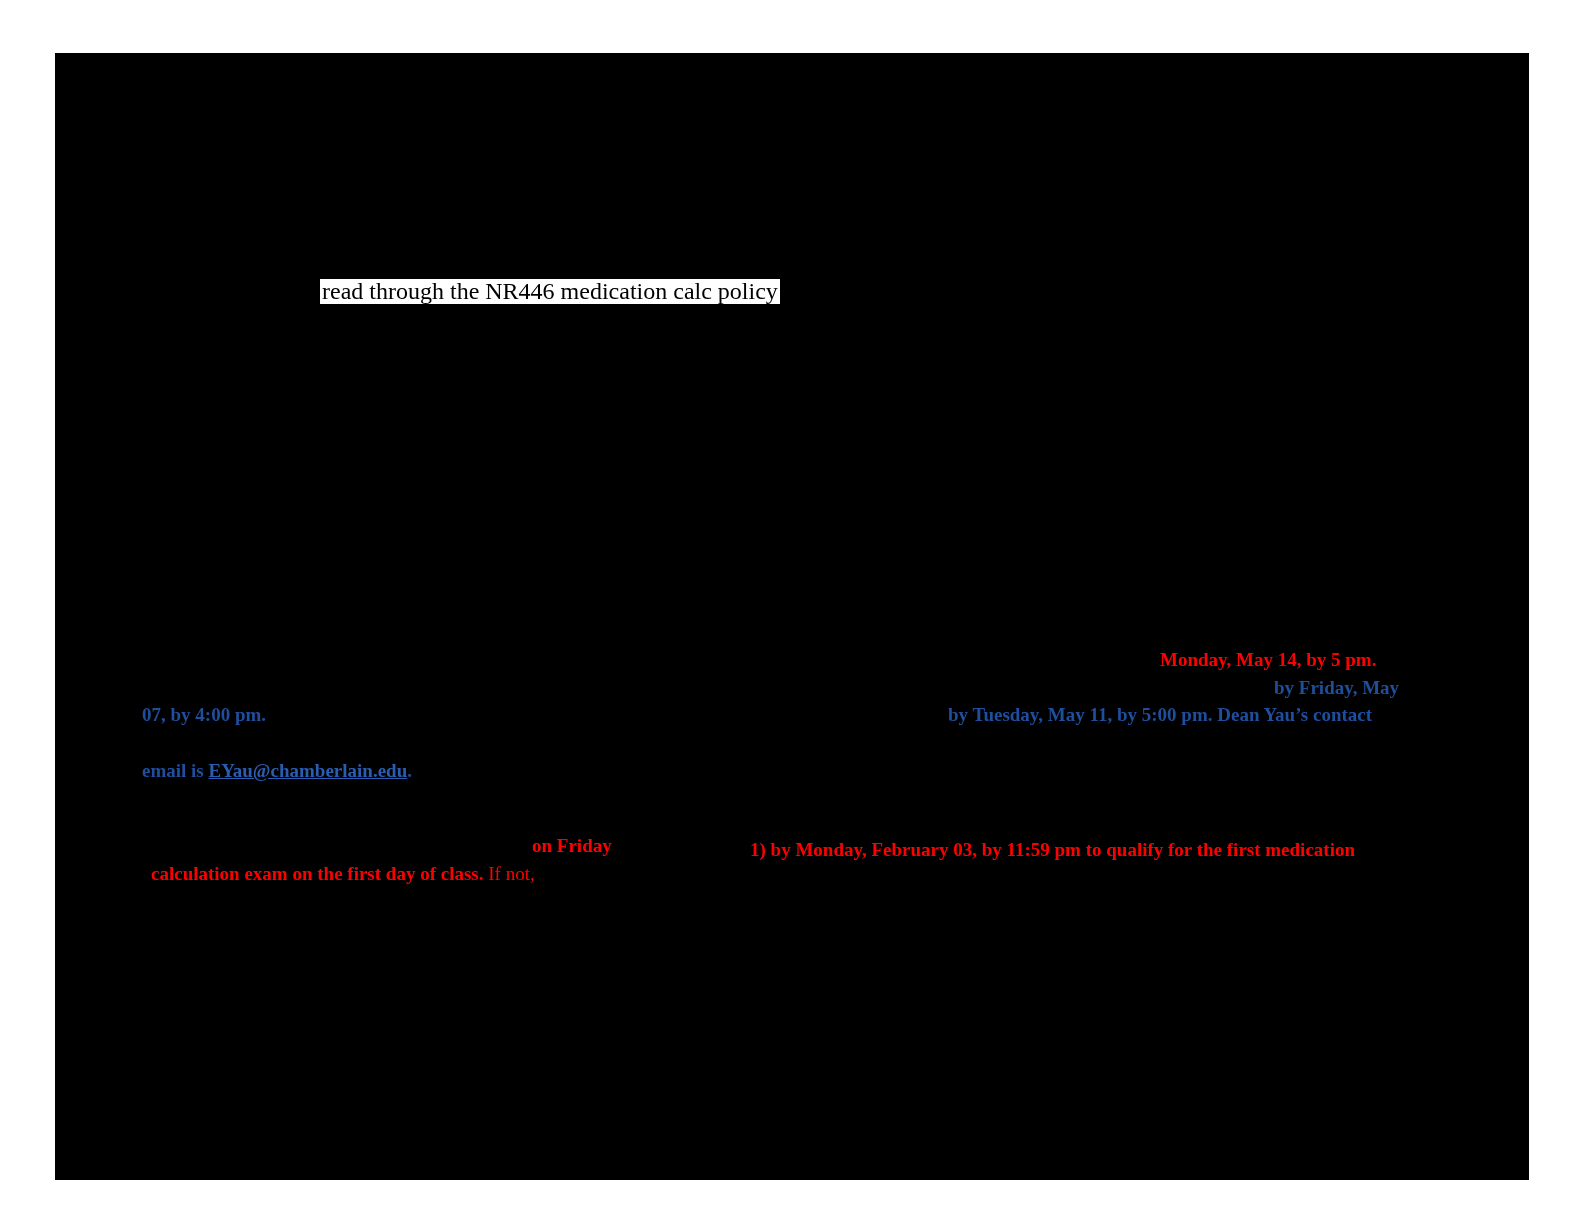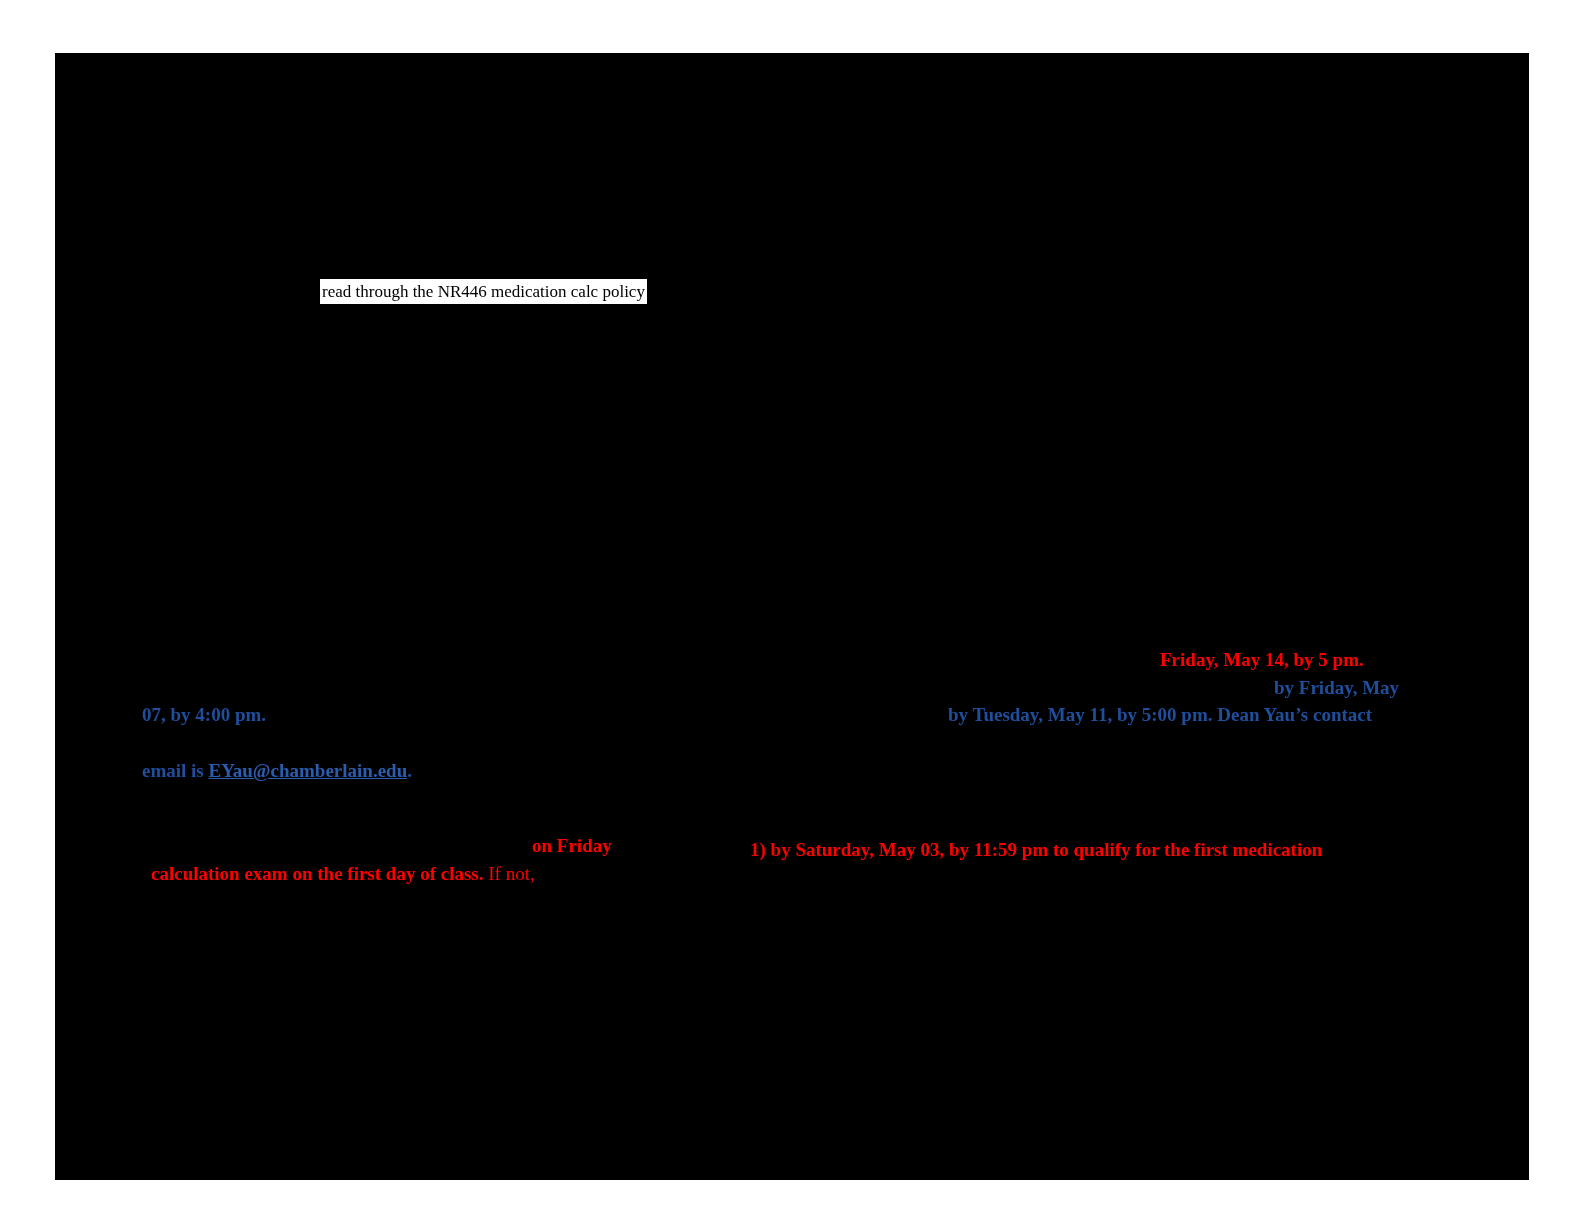--- a/index.html
+++ b/index.html
@@ -23,21 +23,21 @@
     width: 1474px;
     height: 1127px;
     background: #000000;
   }
   
   .highlight-line {
     position: absolute;
     background: #ffffff;
     color: #000000;
     font-family: "Liberation Serif", serif;
-    font-size: 17px;
+    font-size: 24px;
     line-height: 23px;
     white-space: nowrap;
     padding: 1px 2px;
   }
   .txt {
     position: absolute;
     white-space: nowrap;
     font-family: "Liberation Serif", serif;
   }
   .red-bold {
@@ -70,34 +70,34 @@
 </style>
 </head>
 <body>
 
 <div id="page">
 
   <div id="doc-surface">
 
     <div class="highlight-line" style="left: 265px; top: 226px;">read through the NR446 medication calc policy</div>
 
-    <div class="txt red-bold" style="left: 1105px; top: 595px;">Friday, May 14, by 5 pm.</div>
+    <div class="txt red-bold" style="left: 1105px; top: 595px;">Monday, May 14, by 5 pm.</div>
 
     <div class="txt blue-bold" style="left: 1219px; top: 623px;">by Friday, May</div>
 
     <div class="txt blue-bold" style="left: 87px; top: 650px;">07, by 4:00 pm.</div>
 
     <div class="txt blue-bold" style="left: 893px; top: 650px;">by Tuesday, May 11, by 5:00 pm. Dean Yau’s contact</div>
 
     <div class="txt blue-bold" style="left: 87px; top: 706px;">
       <span>email is </span><a class="link" href="#">EYau@chamberlain.edu</a><span class="link-tail">.</span>
     </div>
 
     <div class="txt red-bold" style="left: 477px; top: 781px;">on Friday</div>
 
-    <div class="txt red-bold" style="left: 695px; top: 785px;">1) by Saturday, May 03, by 11:59 pm to qualify for the first medication</div>
+    <div class="txt red-bold" style="left: 695px; top: 785px;">1) by Monday, February 03, by 11:59 pm to qualify for the first medication</div>
 
     <div class="txt" style="left: 87px; top: 809px; margin-left: 9px;">
       <span class="red-bold">calculation exam on the first day of class.</span><span class="red-plain"> If not,</span>
     </div>
 
   </div>
 </div>
 
 </body></html>

